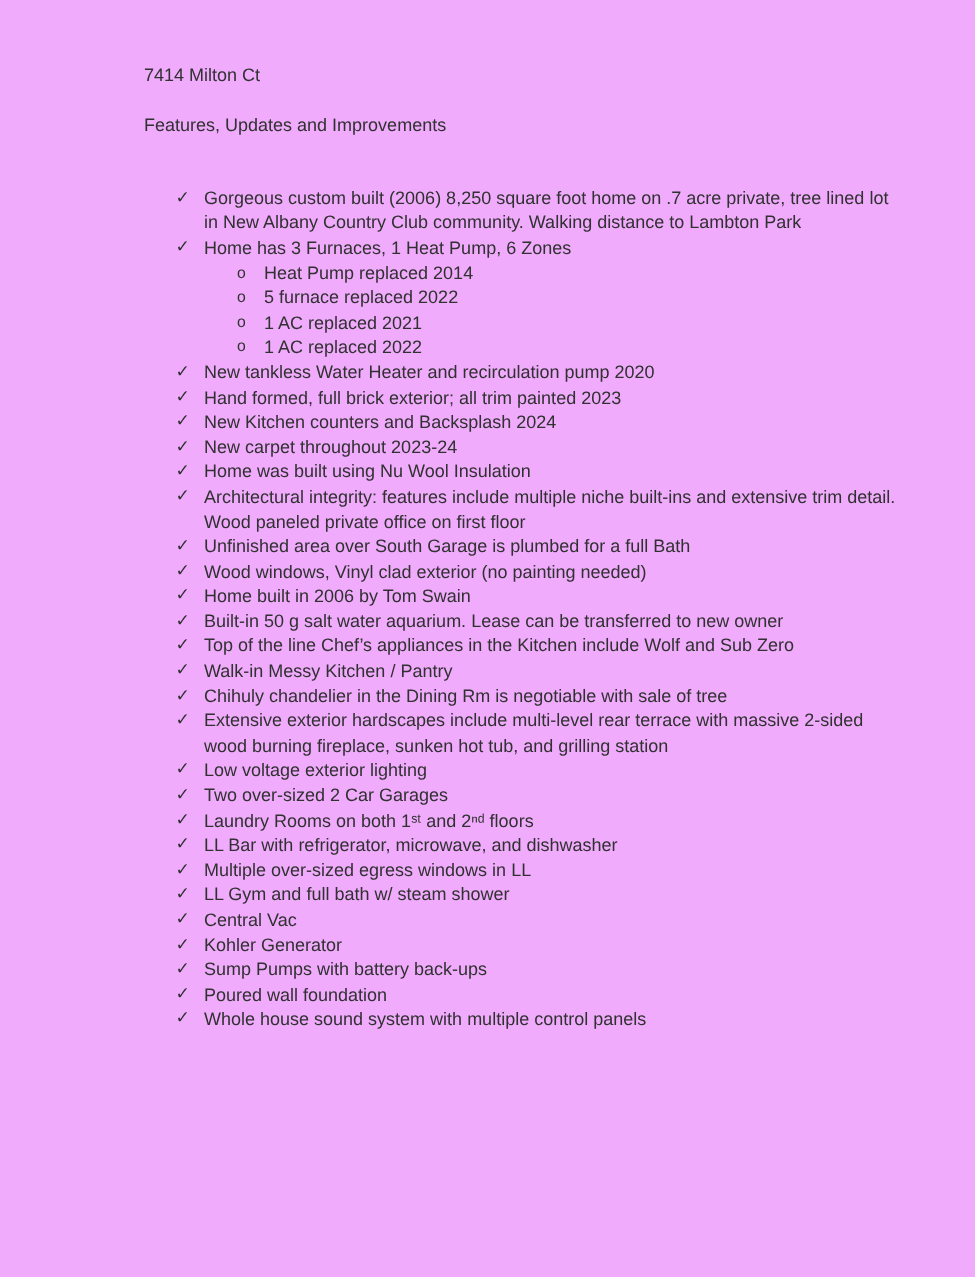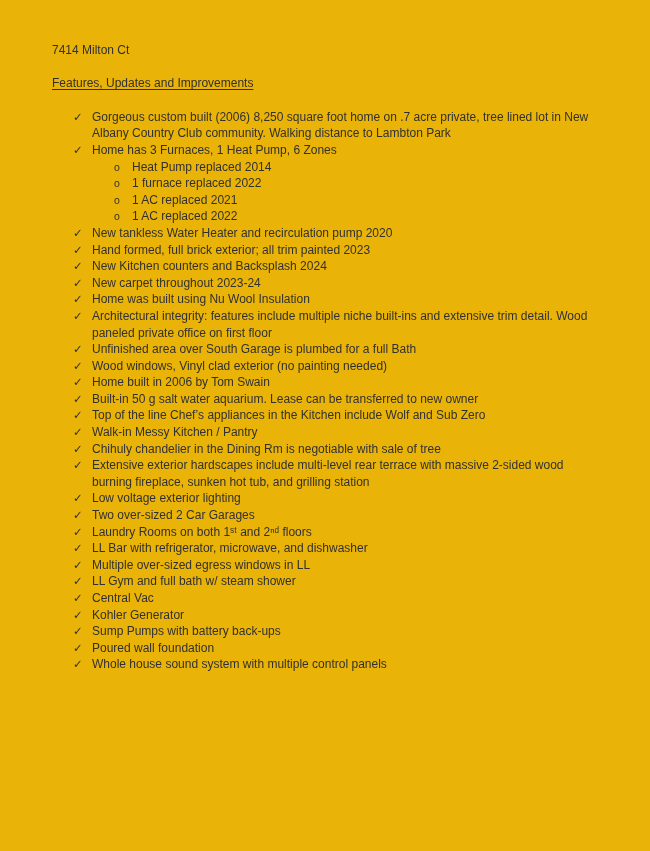--- a/index.html
+++ b/index.html
@@ -5,33 +5,32 @@
   html, body {
     margin: 0;
     padding: 0;
     background: #ffffff;
   }
   .page {
     position: relative;
     width: 650px;
     height: 851px;
     box-sizing: border-box;
-    background: #eab308;
-    padding: 42px 50px 0 52px;
+    background: #f0abfc;
+    padding: 42px 50px 0 96px;
     font-family: "Liberation Sans", "DejaVu Sans", sans-serif;
     font-size: 12px;
     line-height: 16.6px;
     color: #313131;
   }
   .header { margin: 0; }
   .header div { white-space: pre; }
   .title {
     margin-top: 16.6px;
-    margin-bottom: 17px;
-    text-decoration: underline;
+    margin-bottom: 32px;
     text-underline-offset: 2px;
   }
   .list { margin: 0; }
   .li {
     display: flex;
     align-items: flex-start;
     margin-left: 21px;
   }
   .li .marker {
     flex: none;
@@ -67,21 +66,21 @@
       <div class="li">
         <span class="marker">✓</span>
         <span class="txt">Home has 3 Furnaces, 1 Heat Pump, 6 Zones</span>
       </div>
       <div class="li sub">
         <span class="marker">o</span>
         <span class="txt">Heat Pump replaced 2014</span>
       </div>
       <div class="li sub">
         <span class="marker">o</span>
-        <span class="txt">1 furnace replaced 2022</span>
+        <span class="txt">5 furnace replaced 2022</span>
       </div>
       <div class="li sub">
         <span class="marker">o</span>
         <span class="txt">1 AC replaced 2021</span>
       </div>
       <div class="li sub">
         <span class="marker">o</span>
         <span class="txt">1 AC replaced 2022</span>
       </div>
       <div class="li">

